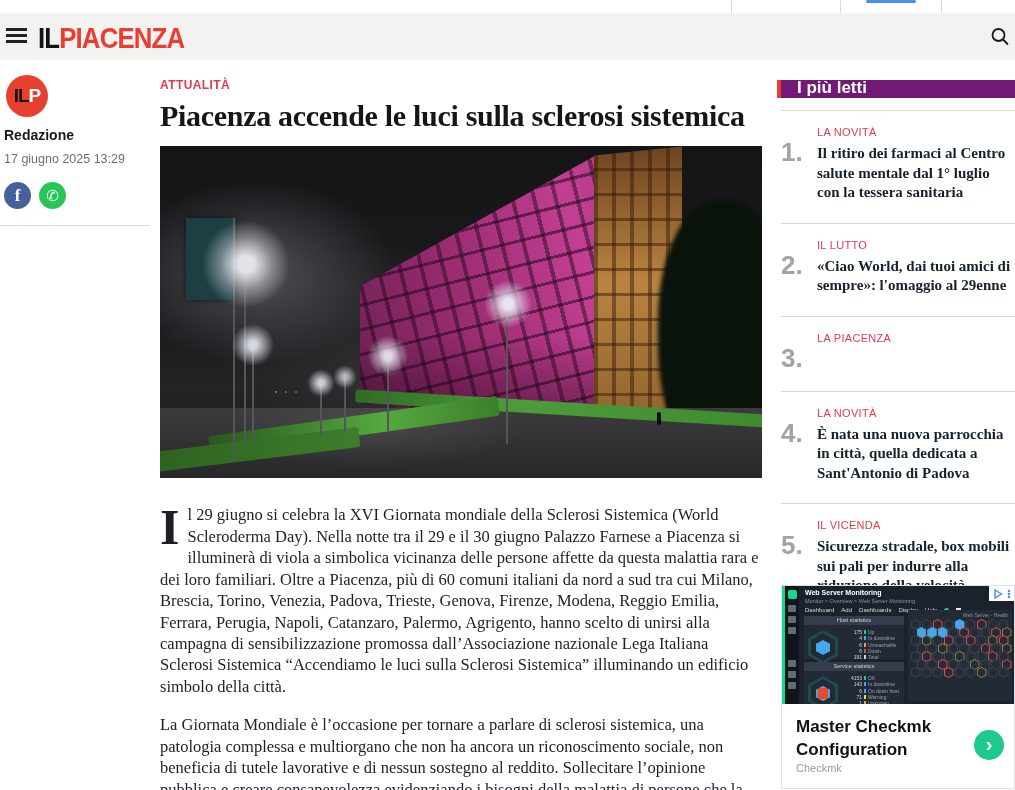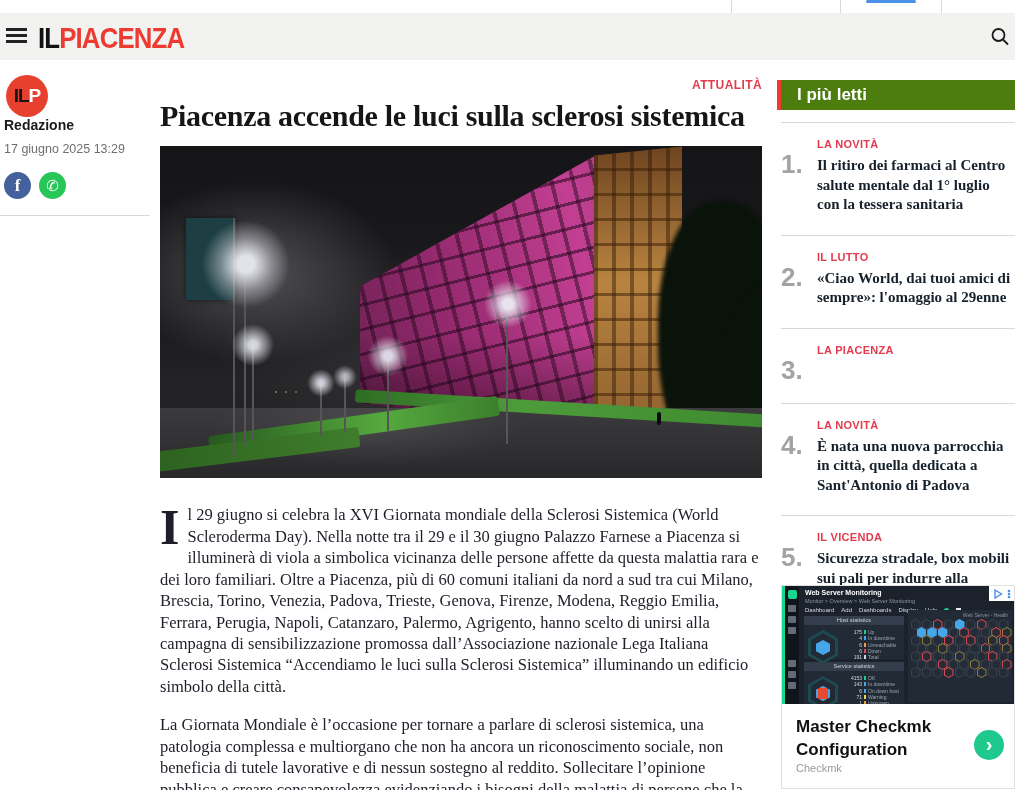--- a/index.html
+++ b/index.html
@@ -21,32 +21,32 @@
   .logo .city { color:#ee3b31; }
   .search { position:absolute; right:4px; top:13px; width:22px; height:22px; cursor:pointer; }
 
   
   .author-col { position:absolute; left:0; top:60px; width:150px; }
   .avatar { margin:15px 0 0 6px; width:42px; height:42px; border-radius:50%; background:#e8402f;
     display:flex; align-items:center; justify-content:center; font-weight:bold; font-size:19px;
     letter-spacing:-1px; transform:none; }
   .avatar .a-il { color:#141414; }
   .avatar .a-p { color:#fff; }
-  .author-name { margin:0 0 0 4px; font-size:14px; font-weight:bold; color:#1a1a1a; }
+  .author-name { margin:10px 0 0 4px; font-size:14px; font-weight:bold; color:#1a1a1a; }
   .author-date { margin:9px 0 0 4px; font-size:12.5px; color:#6f6f6f; }
   .social-row { margin:16px 0 0 4px; display:flex; gap:8px; }
   .s-circle { width:27px; height:27px; border-radius:50%; display:flex; align-items:center;
     justify-content:center; color:#fff; cursor:pointer; }
   .fb { background:#44619d; font-family:"Liberation Serif",serif; font-weight:bold; font-size:17px; }
   .wa { background:#27c757; font-size:15px; }
   .author-divider { margin-top:16px; width:150px; border-bottom:1px solid #d9d9d9; }
 
   
   .article-col { position:absolute; left:160px; top:60px; width:602px; }
-  .category { margin-top:18px; font-size:12px; font-weight:bold; color:#e23b4e; letter-spacing:.4px;text-align:right; }
+  .category { margin-top:18px; font-size:12px; font-weight:bold; color:#e23b4e; letter-spacing:.4px; }
   .title { margin-top:8px; font-family:"Liberation Serif",serif; font-weight:bold; font-size:30px;
     line-height:1.08; color:#161616; letter-spacing:-.3px; }
   .subtitle { margin-top:12px; font-size:15px; line-height:1.5; color:#2e2e2e; width:600px; }
 
   
   .hero { position:relative; margin-top:14px; width:602px; height:332px; overflow:hidden;
     background:linear-gradient(180deg,#151417 0%,#1b1a1d 55%,#232225 72%,#201f22 100%); }
   .fog1 { position:absolute; inset:0; background:radial-gradient(ellipse 200px 130px at 16% 38%, rgba(165,165,172,.40), rgba(165,165,172,0) 70%); }
   .fog2 { position:absolute; inset:0; background:radial-gradient(ellipse 260px 150px at 42% 62%, rgba(120,118,122,.20), rgba(120,118,122,0) 75%); }
   .bldg { position:absolute; left:200px; top:0; width:236px; height:292px;
@@ -86,28 +86,28 @@
   .walker { position:absolute; left:497px; top:266px; width:4px; height:13px; background:#0c0c10; border-radius:2px; }
 
   
   .body-text { margin-top:26px; width:602px; font-family:"Liberation Serif",serif;
     font-size:16.5px; line-height:1.30; color:#1e1e28; }
   .dropcap { float:left; font-size:50px; line-height:.82; font-weight:bold; margin:3px 8px 0 0; }
   .para2 { margin-top:17px; }
 
   
   .sidebar-col { position:absolute; left:777px; top:80px; width:238px; }
-  .mr-banner { display:flex; align-items:center; height:30px; background:#4d7c0f;
+  .mr-banner { display:flex; align-items:flex-end; height:18px; background:#701a75;
     border-left:4px solid #ee3b31; }
   .mr-banner span { margin-left:16px; color:#fff; font-weight:bold; font-size:17px; }
   .mr-list { margin-left:4px; width:234px; }
   .mr-item { display:flex; padding:15px 0 20px 0; border-top:1px solid #d8d8d8; cursor:pointer; }
   .mr-item:first-child { margin-top:12px; }
   .mr-num { width:36px; font-size:26px; font-weight:bold; color:#a3a3a3; line-height:1; padding-top:13px; }
-  .mr-cat { font-size:11px; font-weight:bold; color:#e23b4e; letter-spacing:.3px; }
+  .mr-cat { font-size:11px; font-weight:normal; color:#e23b4e; letter-spacing:.3px; }
   .mr-title { margin-top:6px; font-family:"Liberation Serif",serif; font-weight:bold;
     font-size:15px; line-height:1.3; color:#16212c; width:198px; }
 
   
   .ad-card { position:absolute; left:4px; top:505px; width:234px; border:1px solid #e0e0e0;
     background:#fff; }
   .ad-img { position:relative; width:232px; height:118px; background:#1b222c; overflow:hidden; }
   .adx { position:absolute; top:0; right:0; height:15px; background:#fff; display:flex;
     align-items:center; padding:0 2px 0 4px; gap:3px; z-index:5; }
   .adx svg { display:block; }

